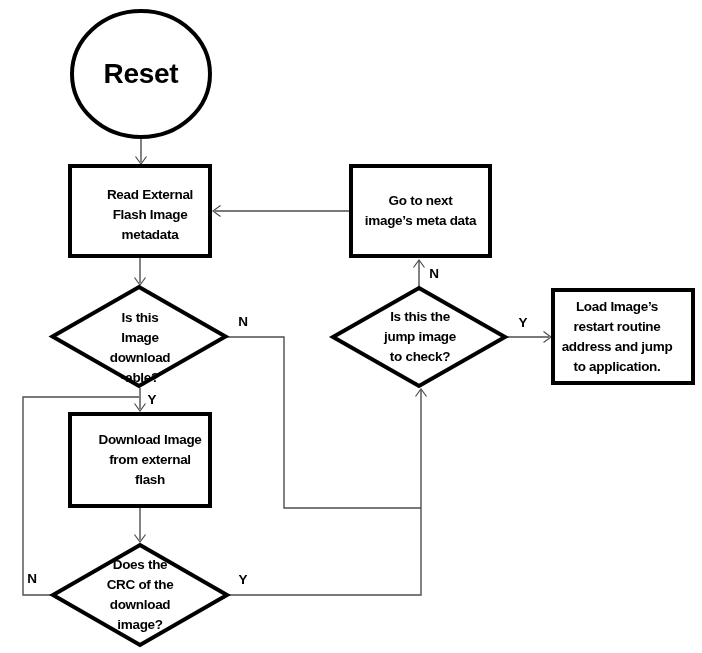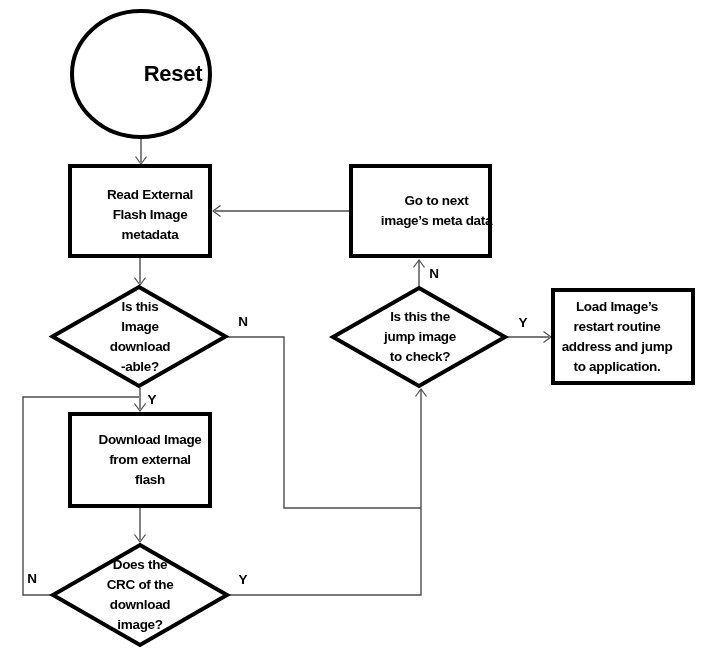--- a/index.html
+++ b/index.html
@@ -19,21 +19,21 @@
     justify-content: center;
     text-align: center;
     font-weight: bold;
     color: #000000;
     font-size: 13.5px;
     line-height: 20px;
     letter-spacing: -0.3px;
     white-space: pre-line;
     pointer-events: none;
   }
-  .start-label { font-size: 22px; line-height: 24px; margin-left: 32px; }
+  .start-label { font-size: 28px; line-height: 24px; }
   .edge-label {
     position: absolute;
     width: 18px;
     height: 18px;
     display: flex;
     align-items: center;
     justify-content: center;
     font-weight: bold;
     font-size: 13.5px;
     color: #000000;
@@ -79,35 +79,35 @@
     <polygon class="shape" points="419,288 505,337 419,386 333,337"></polygon>
     <rect class="shape" x="553" y="290" width="140" height="93"></rect>
   </svg>
 
   <div class="node-label start-label" style="left:71px; top:54px; width:140px; height:40px;">Reset</div>
 
   <div class="node-label" style="left:68px; top:168px; width:164px; height:94px;">Read External
 Flash Image
 metadata</div>
 
-  <div class="node-label" style="left:79px; top:289px; width:122px; height:96px;">Is this
+  <div class="node-label" style="left:79px; top:300px; width:122px; height:96px;">Is this
 Image
 download
 -able?</div>
 
   <div class="node-label" style="left:68px; top:412px; width:164px; height:96px;">Download Image
 from external
 flash</div>
 
   <div class="node-label" style="left:79px; top:547px; width:122px; height:96px;">Does the
 CRC of the
 download
 image?</div>
 
-  <div class="node-label" style="left:349px; top:164px; width:143px; height:94px;margin-left:16px;">Go to next
+  <div class="node-label" style="left:349px; top:164px; width:143px; height:94px;">Go to next
 image’s meta data</div>
 
   <div class="node-label" style="left:359px; top:289px; width:122px; height:96px;">Is this the
 jump image
 to check?</div>
 
   <div class="node-label" style="left:551px; top:288px; width:132px; height:97px;">Load Image’s
 restart routine
 address and jump
 to application.</div>

